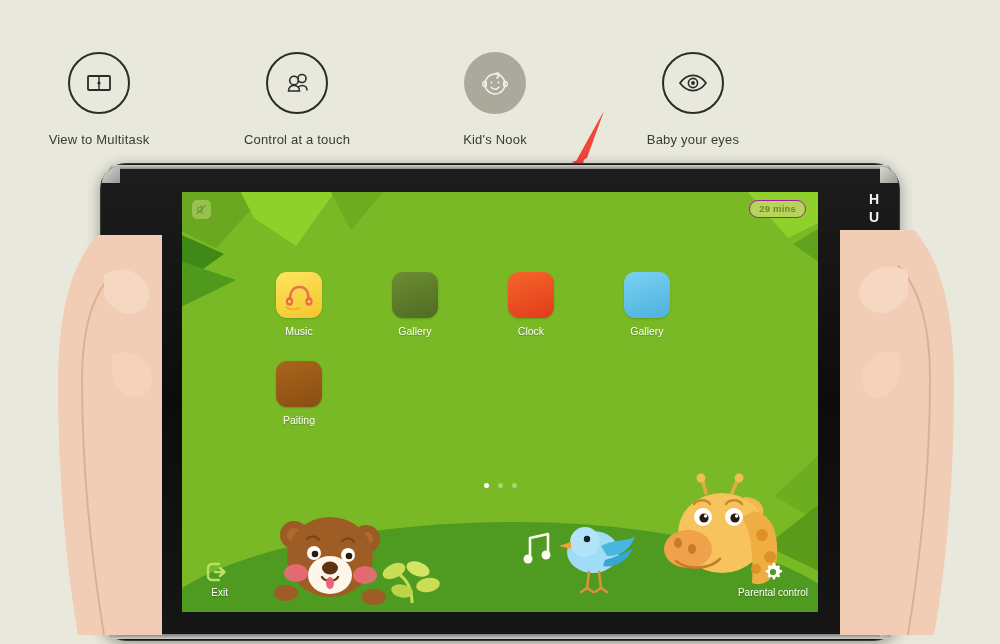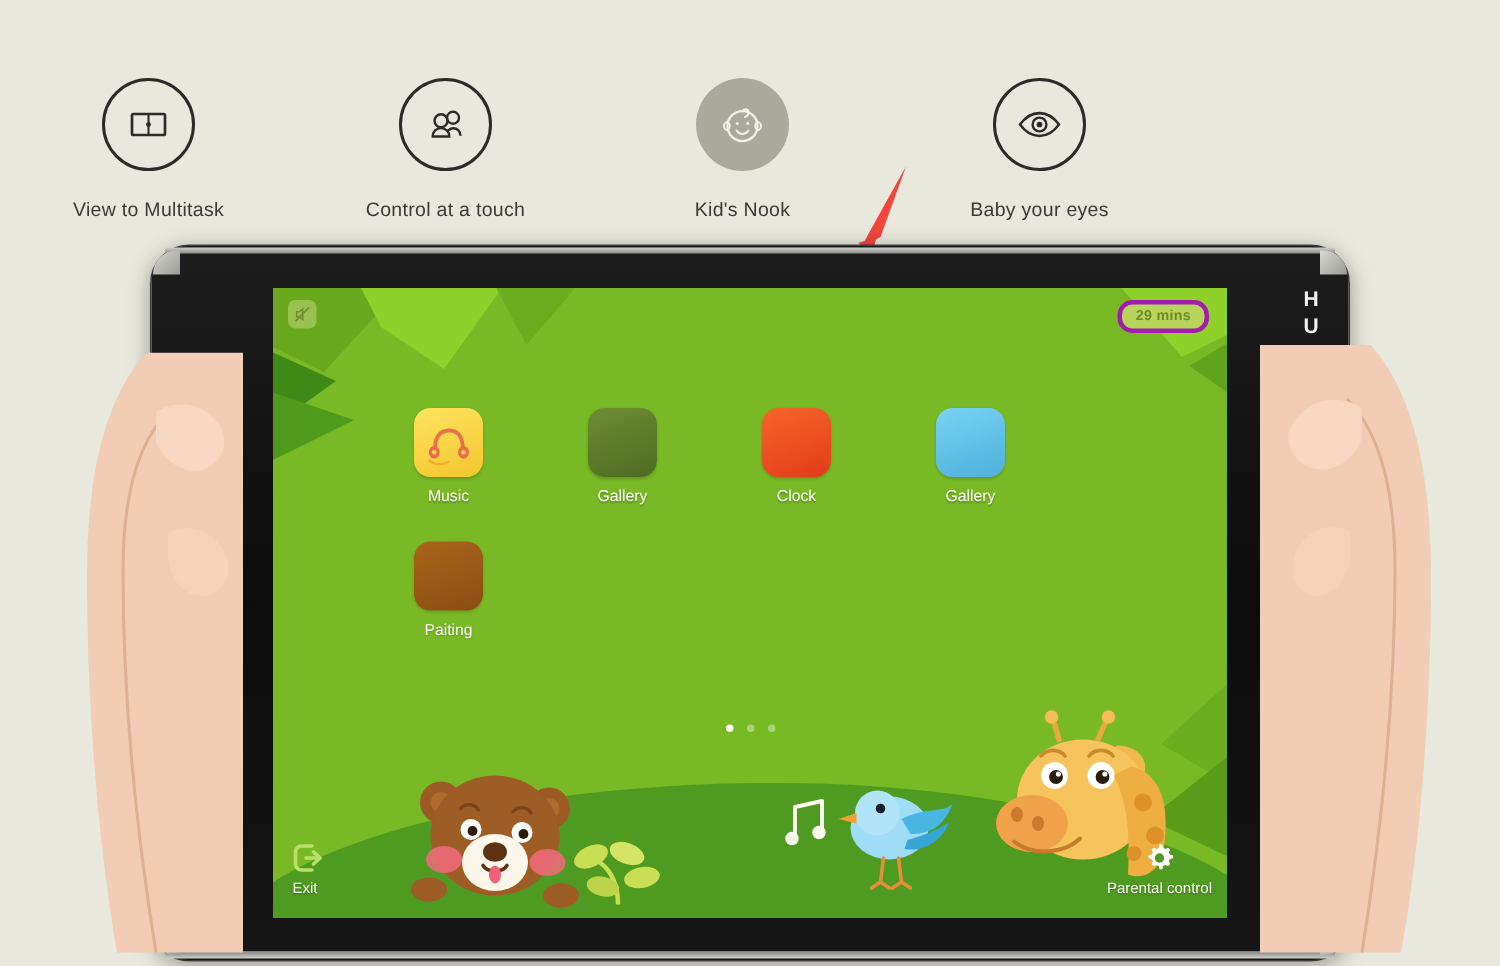--- a/index.html
+++ b/index.html
@@ -149,21 +149,21 @@
     border-radius: 5px;
     background: rgba(190,215,120,.55);
     display: flex; align-items: center; justify-content: center;
   }
   .time-badge {
     position: absolute;
     right: 12px; top: 8px;
     padding: 2px 9px 3px;
     border-radius: 10px;
     background: #b9d45a;
-    border: 3px solid #a21caf;
+    border: 1px solid #a21caf;
     color: #6d8a28;
     font-size: 9.5px;
     font-weight: bold;
     letter-spacing: .2px;
   }
 
   
   .app-grid {
     position: absolute;
     left: 0; top: 80px;
@@ -203,22 +203,22 @@
   }
   .dot {
     width: 5px; height: 5px; border-radius: 50%;
     background: rgba(255,255,255,.38);
   }
   .dot.on { background: #ffffff; }
 
   
   .exit-btn {
     position: absolute;
-    left: 13px; bottom: 14px;
-    display: flex; flex-direction: column; align-items: flex-start;
+    left: 24px; bottom: 14px;
+    display: flex; flex-direction: column; align-items: flex-end;
     cursor: pointer;
   }
   .exit-label, .pc-label {
     margin-top: 4px;
     font-size: 10px;
     color: #fff;
     text-shadow: 0 1px 1px rgba(0,0,0,.3);
   }
   .pc-btn {
     position: absolute;

